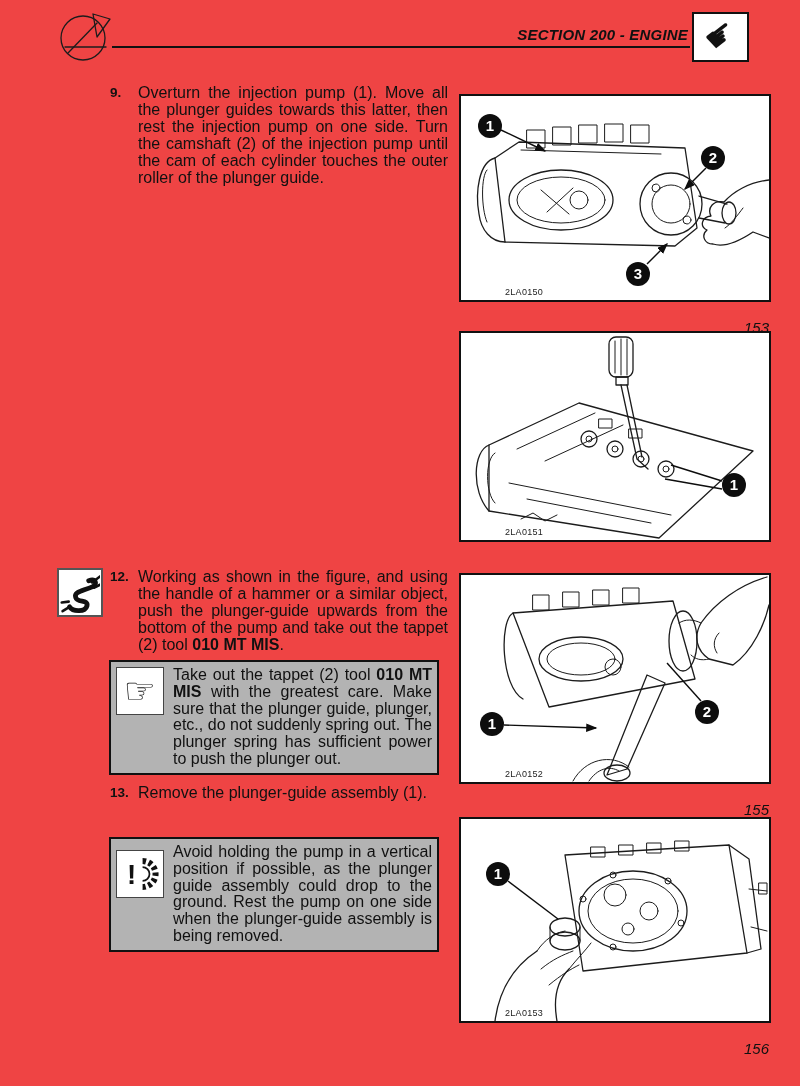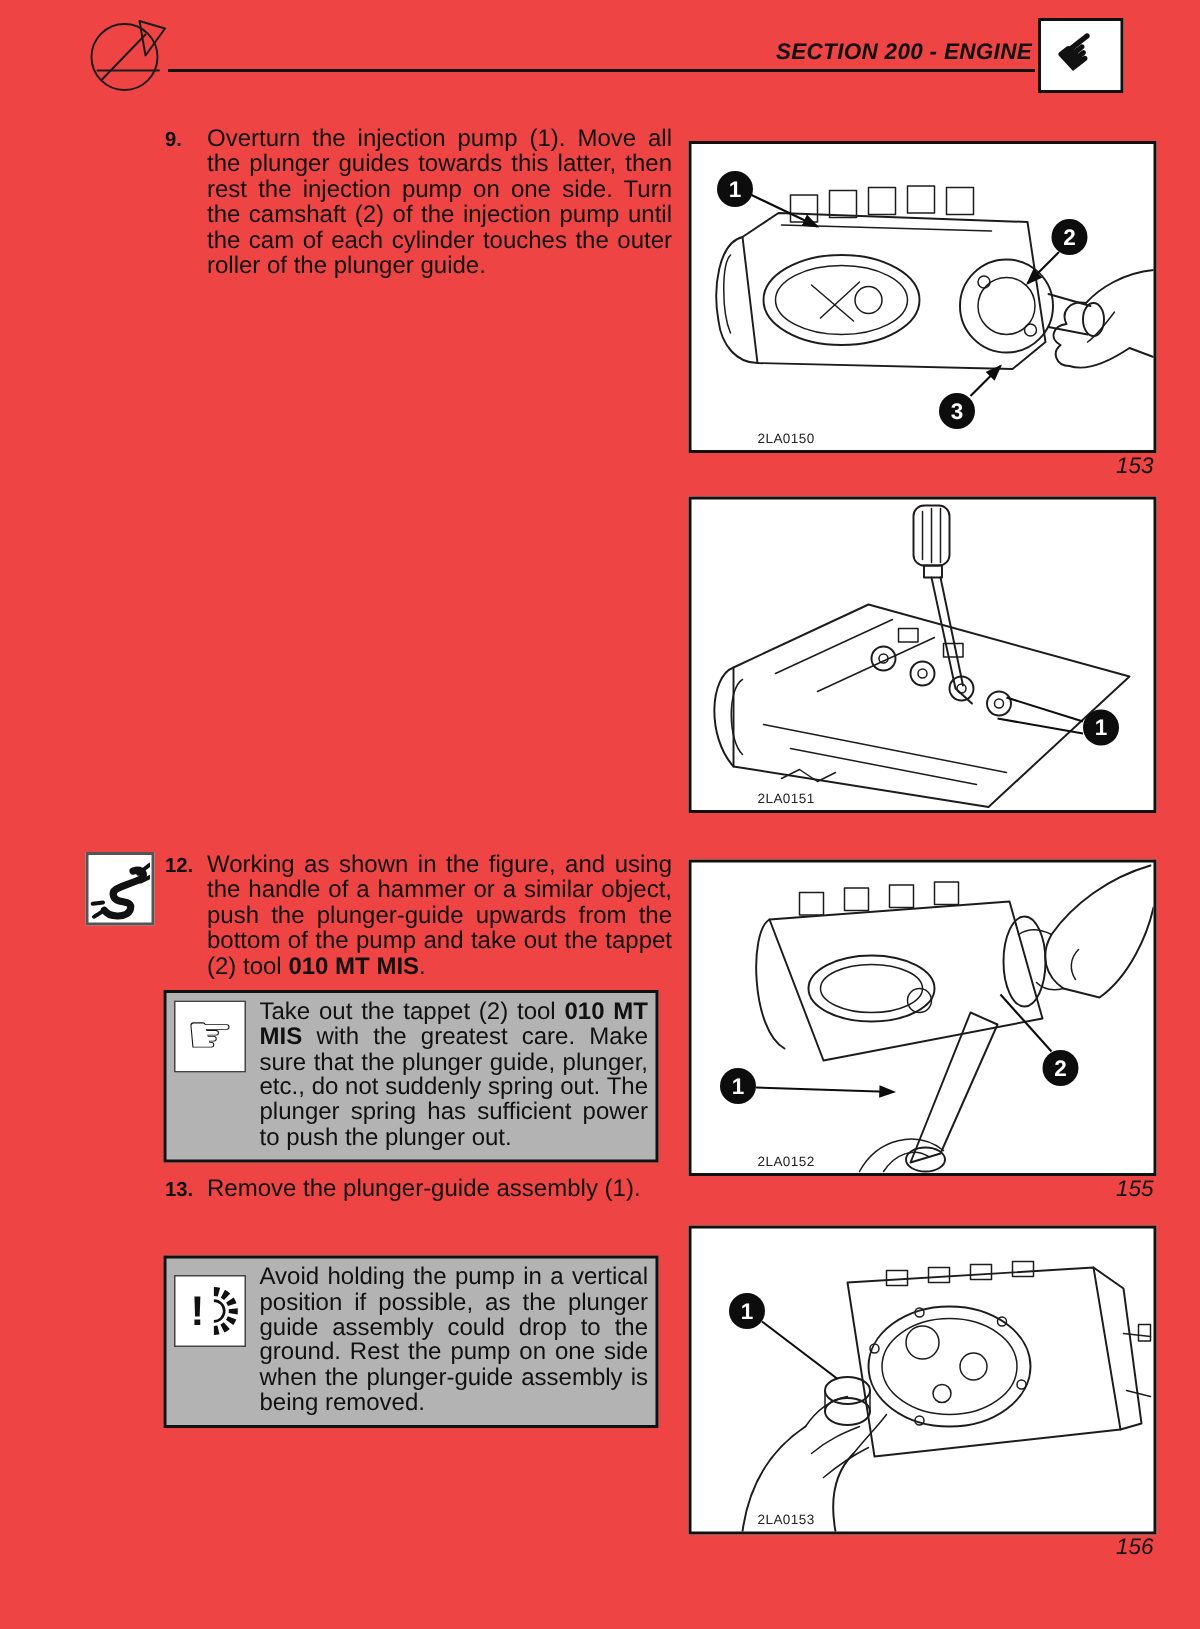--- a/index.html
+++ b/index.html
@@ -44,21 +44,21 @@
   .note .ntxt { flex:1; font-size:16px; line-height:16.8px; text-align:justify; }
   .note .ntxt b { font-weight:bold; }
   .manicule { font-family:"DejaVu Sans",sans-serif; font-size:36px; color:#111; line-height:1; }
   
   .figure { position:absolute; left:459px; width:312px; }
   .fig-box { position:relative; width:312px; border:2px solid #111; background:#fff; }
   .fig-box svg { display:block; }
   .fig-label {
     position:absolute; left:5px; bottom:3px; font-size:9px; color:#222; letter-spacing:.3px;margin-left:39px;
   }
-  .fig-num { text-align:right; font-style:italic; font-size:15px; margin-top:0; padding-right:2px; }
+  .fig-num { text-align:right; font-style:italic; font-size:15px; margin-top:17px; padding-right:2px; }
   .lineart { stroke:#1c1c1c; fill:none; stroke-width:1.3; stroke-linecap:round; stroke-linejoin:round; }
   .lineart2 { stroke:#1c1c1c; fill:none; stroke-width:1; stroke-linecap:round; stroke-linejoin:round; }
   .callout-c { fill:#0d0d0d; }
   .callout-t { fill:#fff; font-weight:bold; font-size:15px; font-family:"Liberation Sans",sans-serif; }
   .leader { stroke:#0d0d0d; stroke-width:1.4; fill:none; }
 </style>
 </head>
 <body>
 
 <div id="page">

